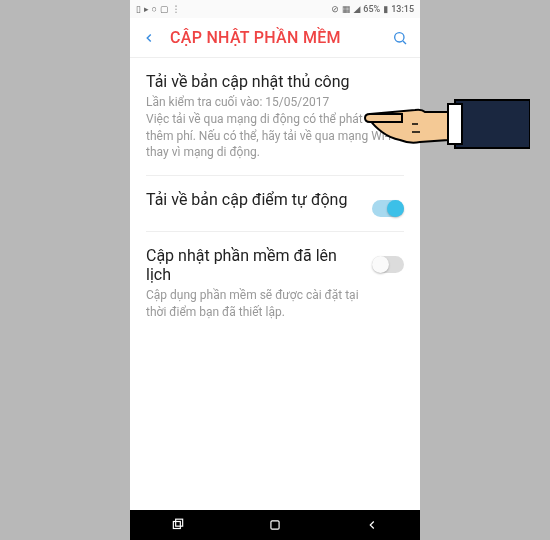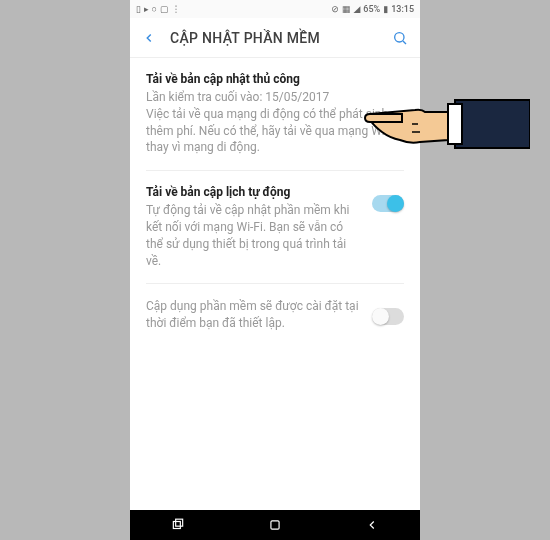--- a/index.html
+++ b/index.html
@@ -38,45 +38,45 @@
       height: 40px;
       display: flex;
       align-items: center;
       padding: 0 12px;
       gap: 14px;
       border-bottom: 1px solid #eee;
     }
     .back-btn { color: #3a8de0; display: flex; align-items: center; }
     .header-title {
       flex: 1;
-      font-size: 14px;
+      font-size: 16px;
       font-weight: 500;
-      color: #404040;
+      color: #ef4444;
       letter-spacing: 0.3px;
     }
     .search-btn { color: #3a8de0; display: flex; align-items: center; }
     .content {
       flex: 1;
       padding: 14px 16px;
       overflow: hidden;
     }
     .setting-item {
       padding-bottom: 14px;
       margin-bottom: 14px;
       border-bottom: 1px solid #eee;
       display: flex;
       gap: 10px;
     }
     .setting-item:last-child { border-bottom: none; }
     .setting-text { flex: 1; }
     .setting-title {
-      font-size: 12px;
+      font-size: 16px;
       color: #222;
       margin-bottom: 3px;
-      font-weight: 700;
+      font-weight: 400;
     }
     .setting-desc {
       font-size: 12px;
       color: #999;
       line-height: 1.4;
     }
     .toggle {
       width: 32px;
       height: 17px;
       border-radius: 10px;
@@ -156,30 +156,30 @@
     <div class="setting-item">
       <div class="setting-text">
         <div class="setting-title">Tải về bản cập nhật thủ công</div>
         <div class="setting-desc" style="white-space: pre-line;">Lần kiểm tra cuối vào: 15/05/2017
 Việc tải về qua mạng di động có thể phát sinh thêm phí. Nếu có thể, hãy tải về qua mạng Wi-Fi thay vì mạng di động.</div>
       </div>
     </div>
 
     <div class="setting-item">
       <div class="setting-text">
-        <div class="setting-title">Tải về bản cập lịch tự động</div>
-        <div class="setting-desc">Tự động tải về cập nhật phần mềm khi kết nối với mạng Wi-Fi. Bạn sẽ vẫn có thể sử dụng thiết bị trong quá trình tải về.</div>
+        <div class="setting-title">Tải về bản cập điểm tự động</div>
       </div>
       <div class="toggle on">
         <div class="toggle-knob"></div>
       </div>
     </div>
 
     <div class="setting-item">
       <div class="setting-text">
+        <div class="setting-title">Cập nhật phần mềm đã lên lịch</div>
         <div class="setting-desc">Cập dụng phần mềm sẽ được cài đặt tại thời điểm bạn đã thiết lập.</div>
       </div>
       <div class="toggle off">
         <div class="toggle-knob"></div>
       </div>
     </div>
 
   </div>
 
   <div class="nav-bar">

